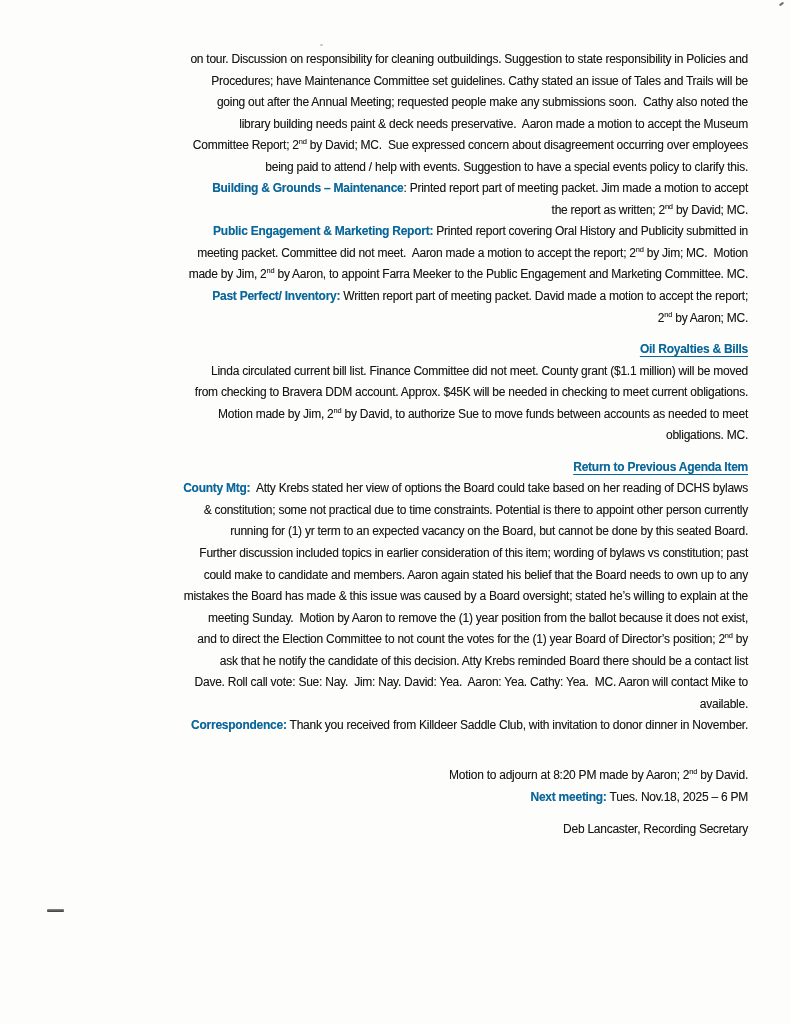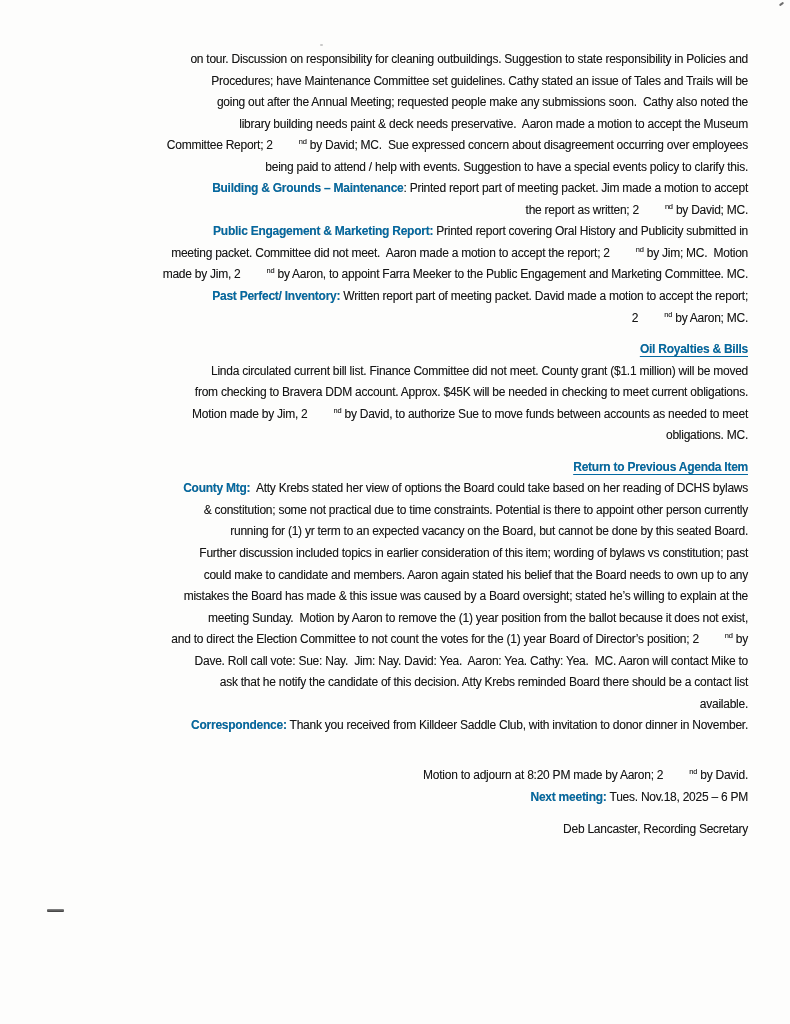--- a/index.html
+++ b/index.html
@@ -21,21 +21,21 @@
     letter-spacing: -0.25px;
     line-height: 21.55px;
     text-shadow: 0 0 0.5px rgba(20,20,20,0.35);
     text-align: right;
   }
   .block { margin: 0; }
   .line { white-space: pre; height: 21.55px; }
   .line.indent { text-indent: 15px; }
   .b { font-weight: bold; color: #0369a1; }
   .u { text-decoration: underline; text-underline-offset: 3px; text-decoration-thickness: 1.4px; }
-  .sup { font-size: 62%; vertical-align: super; line-height: 0; letter-spacing: -0.2px; padding-left: 26px; }
+  .sup { font-size: 62%; vertical-align: super; line-height: 0; letter-spacing: -0.2px; }
   .artifact { position: absolute; pointer-events: none; }
   .dash-mark {
     left: 47px; top: 909px; width: 17px; height: 3px;
     background: linear-gradient(#8a8a8a, #3a3a3a);
     border-radius: 1px;
   }
   .speck-tr {
     left: 779px; top: 3px; width: 5px; height: 2px;
     background: #6f6f6f; transform: rotate(-35deg); border-radius: 1px;
   }
@@ -74,22 +74,22 @@
       <div class="block" style="margin-top: 10px;">
         <div class="line"><span class="b u">Return to Previous Agenda Item</span></div>
         <div class="line"><span class="b">County Mtg:</span><span>  Atty Krebs stated her view of options the Board could take based on her reading of DCHS bylaws</span></div>
         <div class="line"><span>&amp; constitution; some not practical due to time constraints. Potential is there to appoint other person currently</span></div>
         <div class="line"><span>running for (1) yr term to an expected vacancy on the Board, but cannot be done by this seated Board.</span></div>
         <div class="line"><span>Further discussion included topics in earlier consideration of this item; wording of bylaws vs constitution; past</span></div>
         <div class="line"><span>could make to candidate and members. Aaron again stated his belief that the Board needs to own up to any</span></div>
         <div class="line"><span>mistakes the Board has made &amp; this issue was caused by a Board oversight; stated he’s willing to explain at the</span></div>
         <div class="line"><span>meeting Sunday.  Motion by Aaron to remove the (1) year position from the ballot because it does not exist,</span></div>
         <div class="line"><span>and to direct the Election Committee to not count the votes for the (1) year Board of Director’s position; 2</span><span class="sup">nd</span><span> by</span></div>
+        <div class="line"><span>ask that he notify the candidate of this decision. Atty Krebs reminded Board there should be a contact list</span></div>
         <div class="line"><span>Dave. Roll call vote: Sue: Nay.  Jim: Nay. David: Yea.  Aaron: Yea. Cathy: Yea.  MC. Aaron will contact Mike to</span></div>
-        <div class="line"><span>ask that he notify the candidate of this decision. Atty Krebs reminded Board there should be a contact list</span></div>
         <div class="line"><span>available.</span></div>
         <div class="line"><span class="b">Correspondence:</span><span> Thank you received from Killdeer Saddle Club, with invitation to donor dinner in November.</span></div>
       </div>
       <div class="block" style="margin-top: 28px;">
         <div class="line"><span>Motion to adjourn at 8:20 PM made by Aaron; 2</span><span class="sup">nd</span><span> by David.</span></div>
         <div class="line"><span class="b">Next meeting:</span><span> Tues. Nov.18, 2025 – 6 PM</span></div>
       </div>
       <div class="block" style="margin-top: 11px;">
         <div class="line"><span>Deb Lancaster, Recording Secretary</span></div>
       </div>

